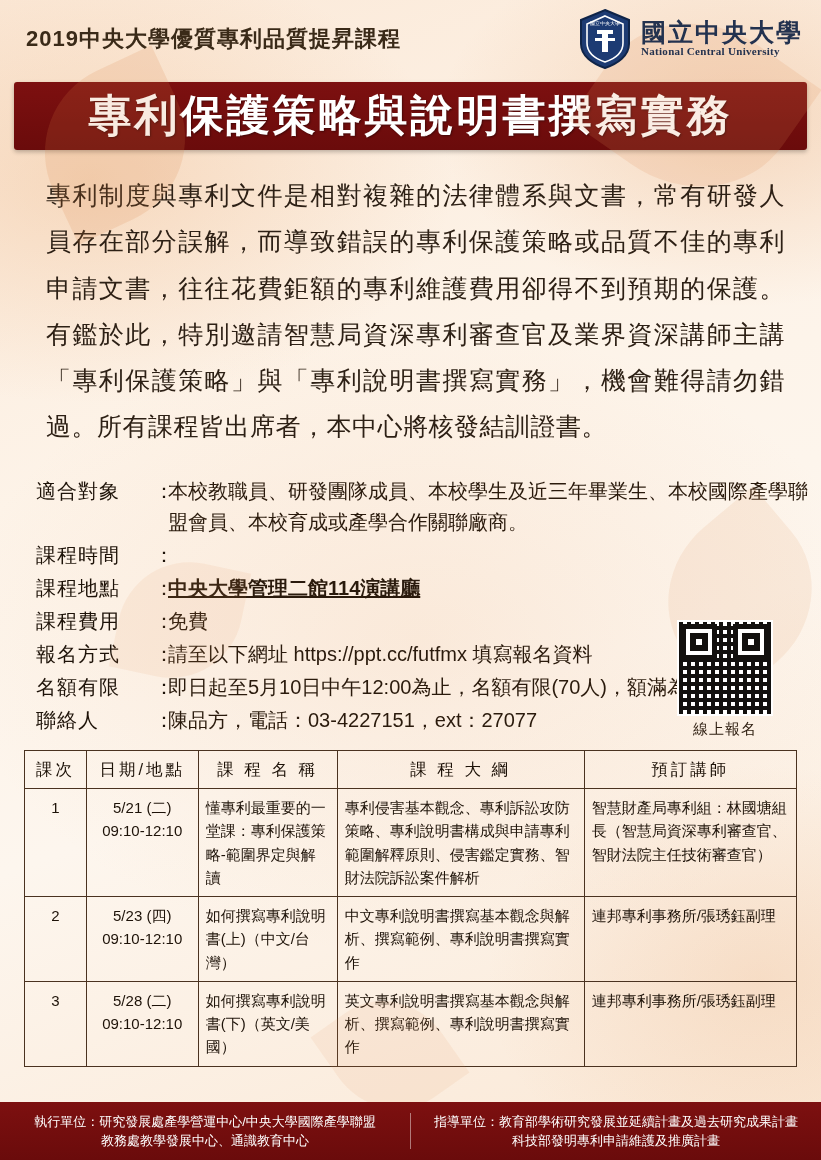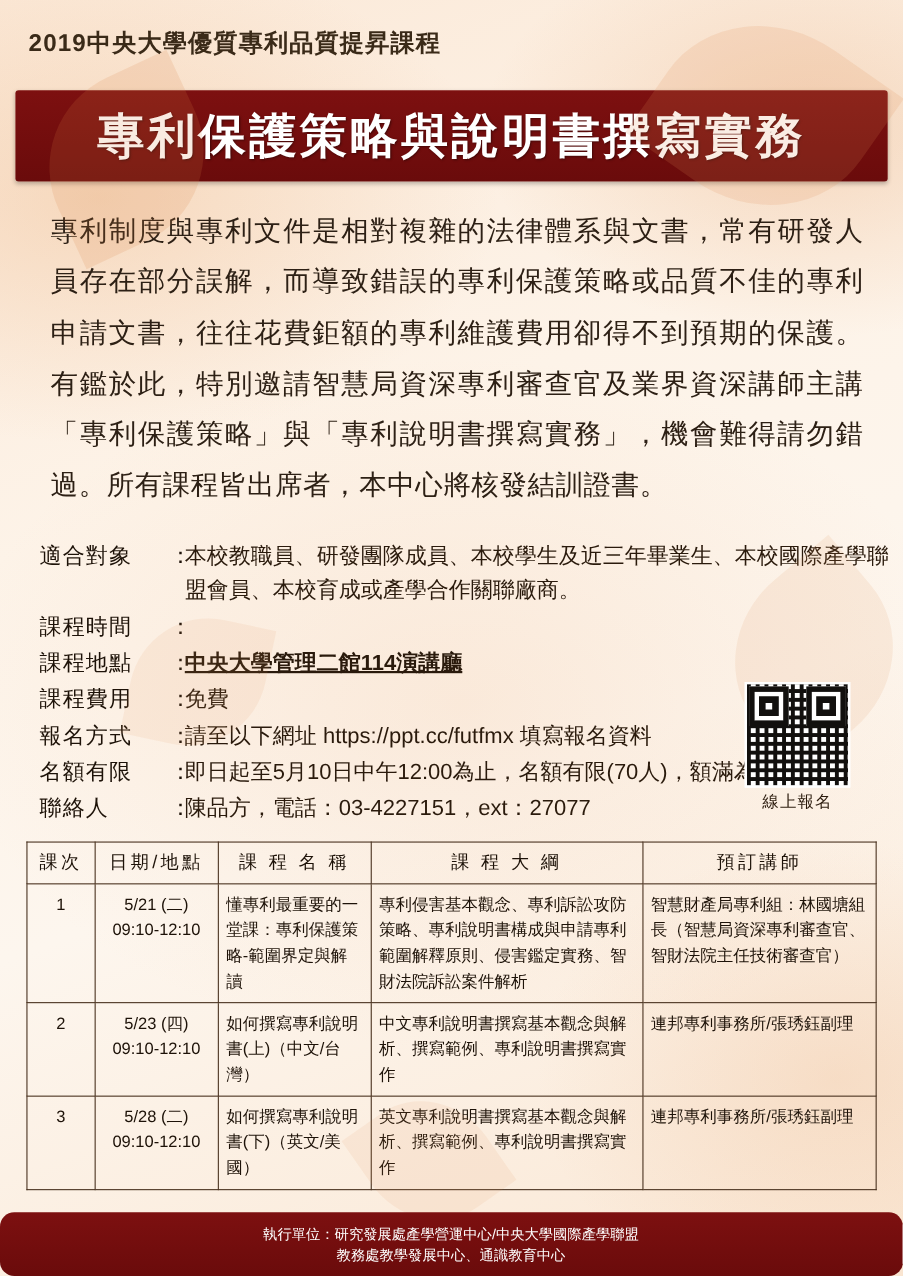--- a/index.html
+++ b/index.html
@@ -82,21 +82,21 @@
     color: #23324f;
     letter-spacing: 0.3px;
     font-family: "Liberation Serif", serif;
   }
 
   
   .title-bar {
     margin: 4px 14px 0 14px;
     background: linear-gradient(180deg, #7d1010 0%, #6a0b0b 100%);
     border-radius: 3px;
-    height: 83px;
+    height: 68px;
     display: flex;
     align-items: center;
     justify-content: center;
     box-shadow: 0 2px 4px rgba(0,0,0,0.25);
   }
   .title-bar .t {
     color: #ffffff;
     font-size: 43px;
     font-weight: bold;
     letter-spacing: 3px;
@@ -219,21 +219,20 @@
     left: 0;
     right: 0;
     bottom: 0;
     height: 58px;
     background: linear-gradient(180deg, #7d1010 0%, #6a0b0b 100%);
     color: #ffffff;
     display: flex;
     align-items: center;
     font-size: 13px;
     line-height: 1.5;
-    border-radius: 13px;
   }
   .footer .col {
     flex: 1;
     text-align: center;
     padding: 0 6px;
   }
   .footer .divider {
     width: 1px;
     height: 36px;
     background: rgba(255,255,255,0.45);
@@ -247,20 +246,36 @@
 
   <div class="leaf l1"></div>
   <div class="leaf l2"></div>
   <div class="leaf l3"></div>
   <div class="leaf l4"></div>
   <div class="leaf l5"></div>
 
   <div class="header">
     <div class="course-year">2019中央大學優質專利品質提昇課程</div>
 
+    <div class="logo-block">
+      <div class="logo-emblem">
+        <svg width="56" height="62" viewBox="0 0 56 62">
+          <path d="M28 2 L52 12 L52 36 C52 48 40 56 28 60 C16 56 4 48 4 36 L4 12 Z" fill="#1d3b73" stroke="#0f2448" stroke-width="2"></path>
+          <path d="M28 8 L46 16 L46 35 C46 45 37 51 28 54 C19 51 10 45 10 35 L10 16 Z" fill="none" stroke="#ffffff" stroke-width="1.6"></path>
+          <rect x="20" y="22" width="16" height="4" fill="#ffffff"></rect>
+          <rect x="25" y="22" width="6" height="22" fill="#ffffff"></rect>
+          <rect x="18" y="30" width="20" height="3" fill="#ffffff"></rect>
+          <text x="28" y="17" font-size="5" fill="#ffffff" text-anchor="middle" font-family="DejaVu Sans, sans-serif">國立中央大學</text>
+        </svg>
+      </div>
+      <div class="logo-text">
+        <div class="logo-cn">國立中央大學</div>
+        <div class="logo-en">National Central University</div>
+      </div>
+    </div>
   </div>
 
   <div class="title-bar">
     <div class="t">專利保護策略與說明書撰寫實務</div>
   </div>
 
   <div class="intro">專利制度與專利文件是相對複雜的法律體系與文書，常有研發人員存在部分誤解，而導致錯誤的專利保護策略或品質不佳的專利申請文書，往往花費鉅額的專利維護費用卻得不到預期的保護。有鑑於此，特別邀請智慧局資深專利審查官及業界資深講師主講「專利保護策略」與「專利說明書撰寫實務」，機會難得請勿錯過。所有課程皆出席者，本中心將核發結訓證書。</div>
 
   <div class="info">
 
@@ -356,15 +371,19 @@
       </tbody>
     </table>
   </div>
 
   <div class="footer">
     <div class="col">
       <span class="ln"><span>執行單位：</span><span>研究發展處產學營運中心/中央大學國際產學聯盟</span></span>
       <span class="ln">教務處教學發展中心、通識教育中心</span>
     </div>
     <div class="divider"></div>
+    <div class="col">
+      <span class="ln"><span>指導單位：</span><span>教育部學術研究發展並延續計畫及過去研究成果計畫</span></span>
+      <span class="ln">科技部發明專利申請維護及推廣計畫</span>
+    </div>
   </div>
 
 </div>
 
 </body></html>

